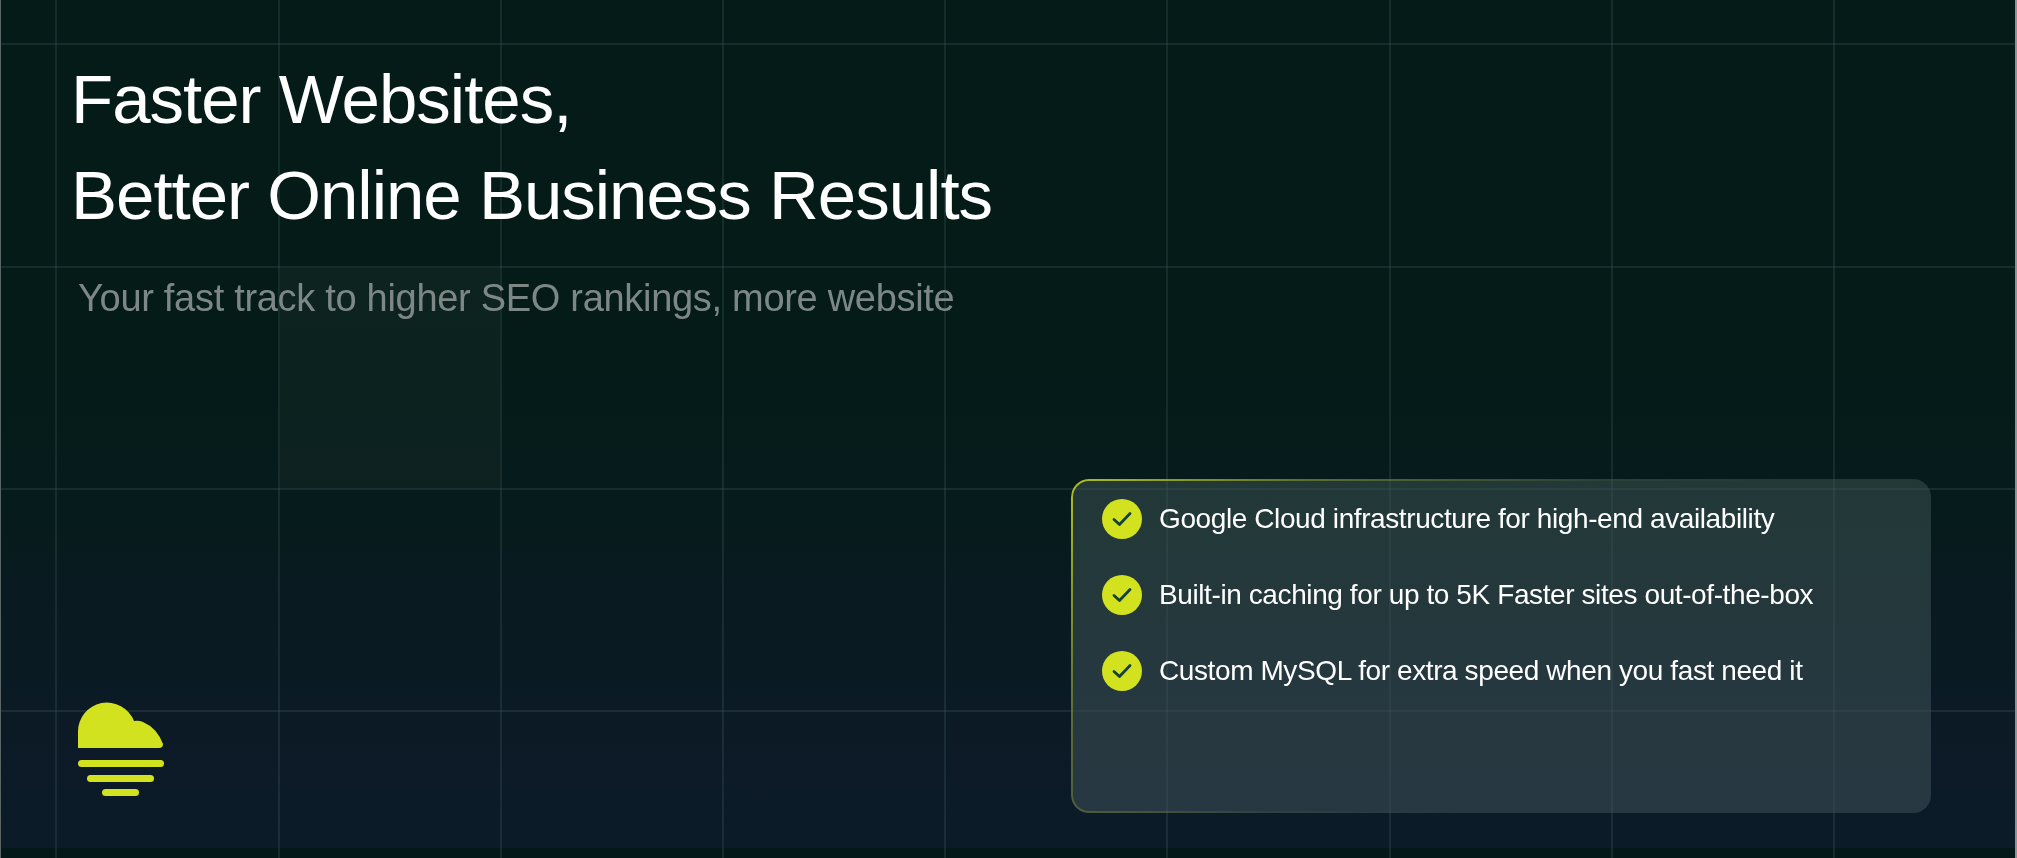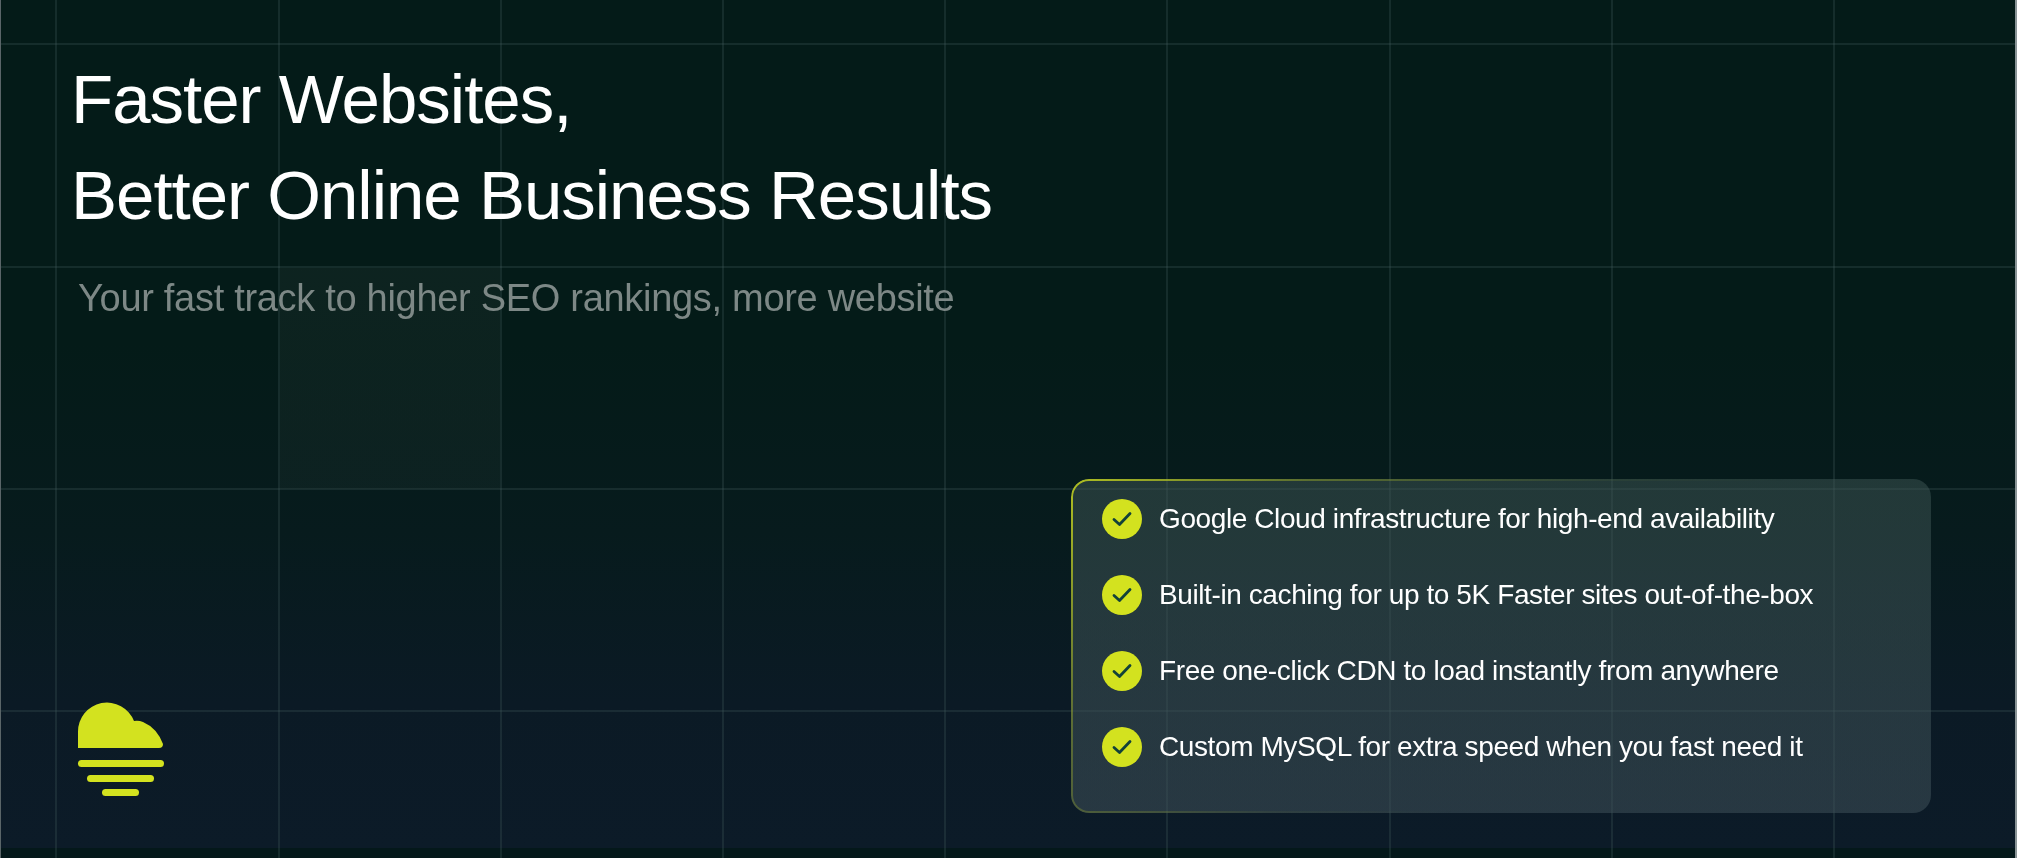--- a/index.html
+++ b/index.html
@@ -112,26 +112,18 @@
             </svg>
         </span>
         <span class="feature-text">Built-in caching for up to 5K Faster sites out-of-the-box</span>
       </li>
       <li class="feature">
         <span class="check">
           <svg width="20" height="16" viewBox="0 0 20 16">
               <path d="M2 8.5 L7.5 13.5 L18 2.5" fill="none" stroke="#124139" stroke-width="2.8" stroke-linecap="round" stroke-linejoin="round"></path>
             </svg>
         </span>
-        <span class="feature-text">Free one-click CDN to load instantly from anywhere</span>
-      </li>
-      <li class="feature">
-        <span class="check">
-          <svg width="20" height="16" viewBox="0 0 20 16">
-              <path d="M2 8.5 L7.5 13.5 L18 2.5" fill="none" stroke="#124139" stroke-width="2.8" stroke-linecap="round" stroke-linejoin="round"></path>
-            </svg>
-        </span>
         <span class="feature-text">Custom MySQL for extra speed when you fast need it</span>
       </li>
     </ul>
   </div>
 
 </div>
 
 </body></html>

